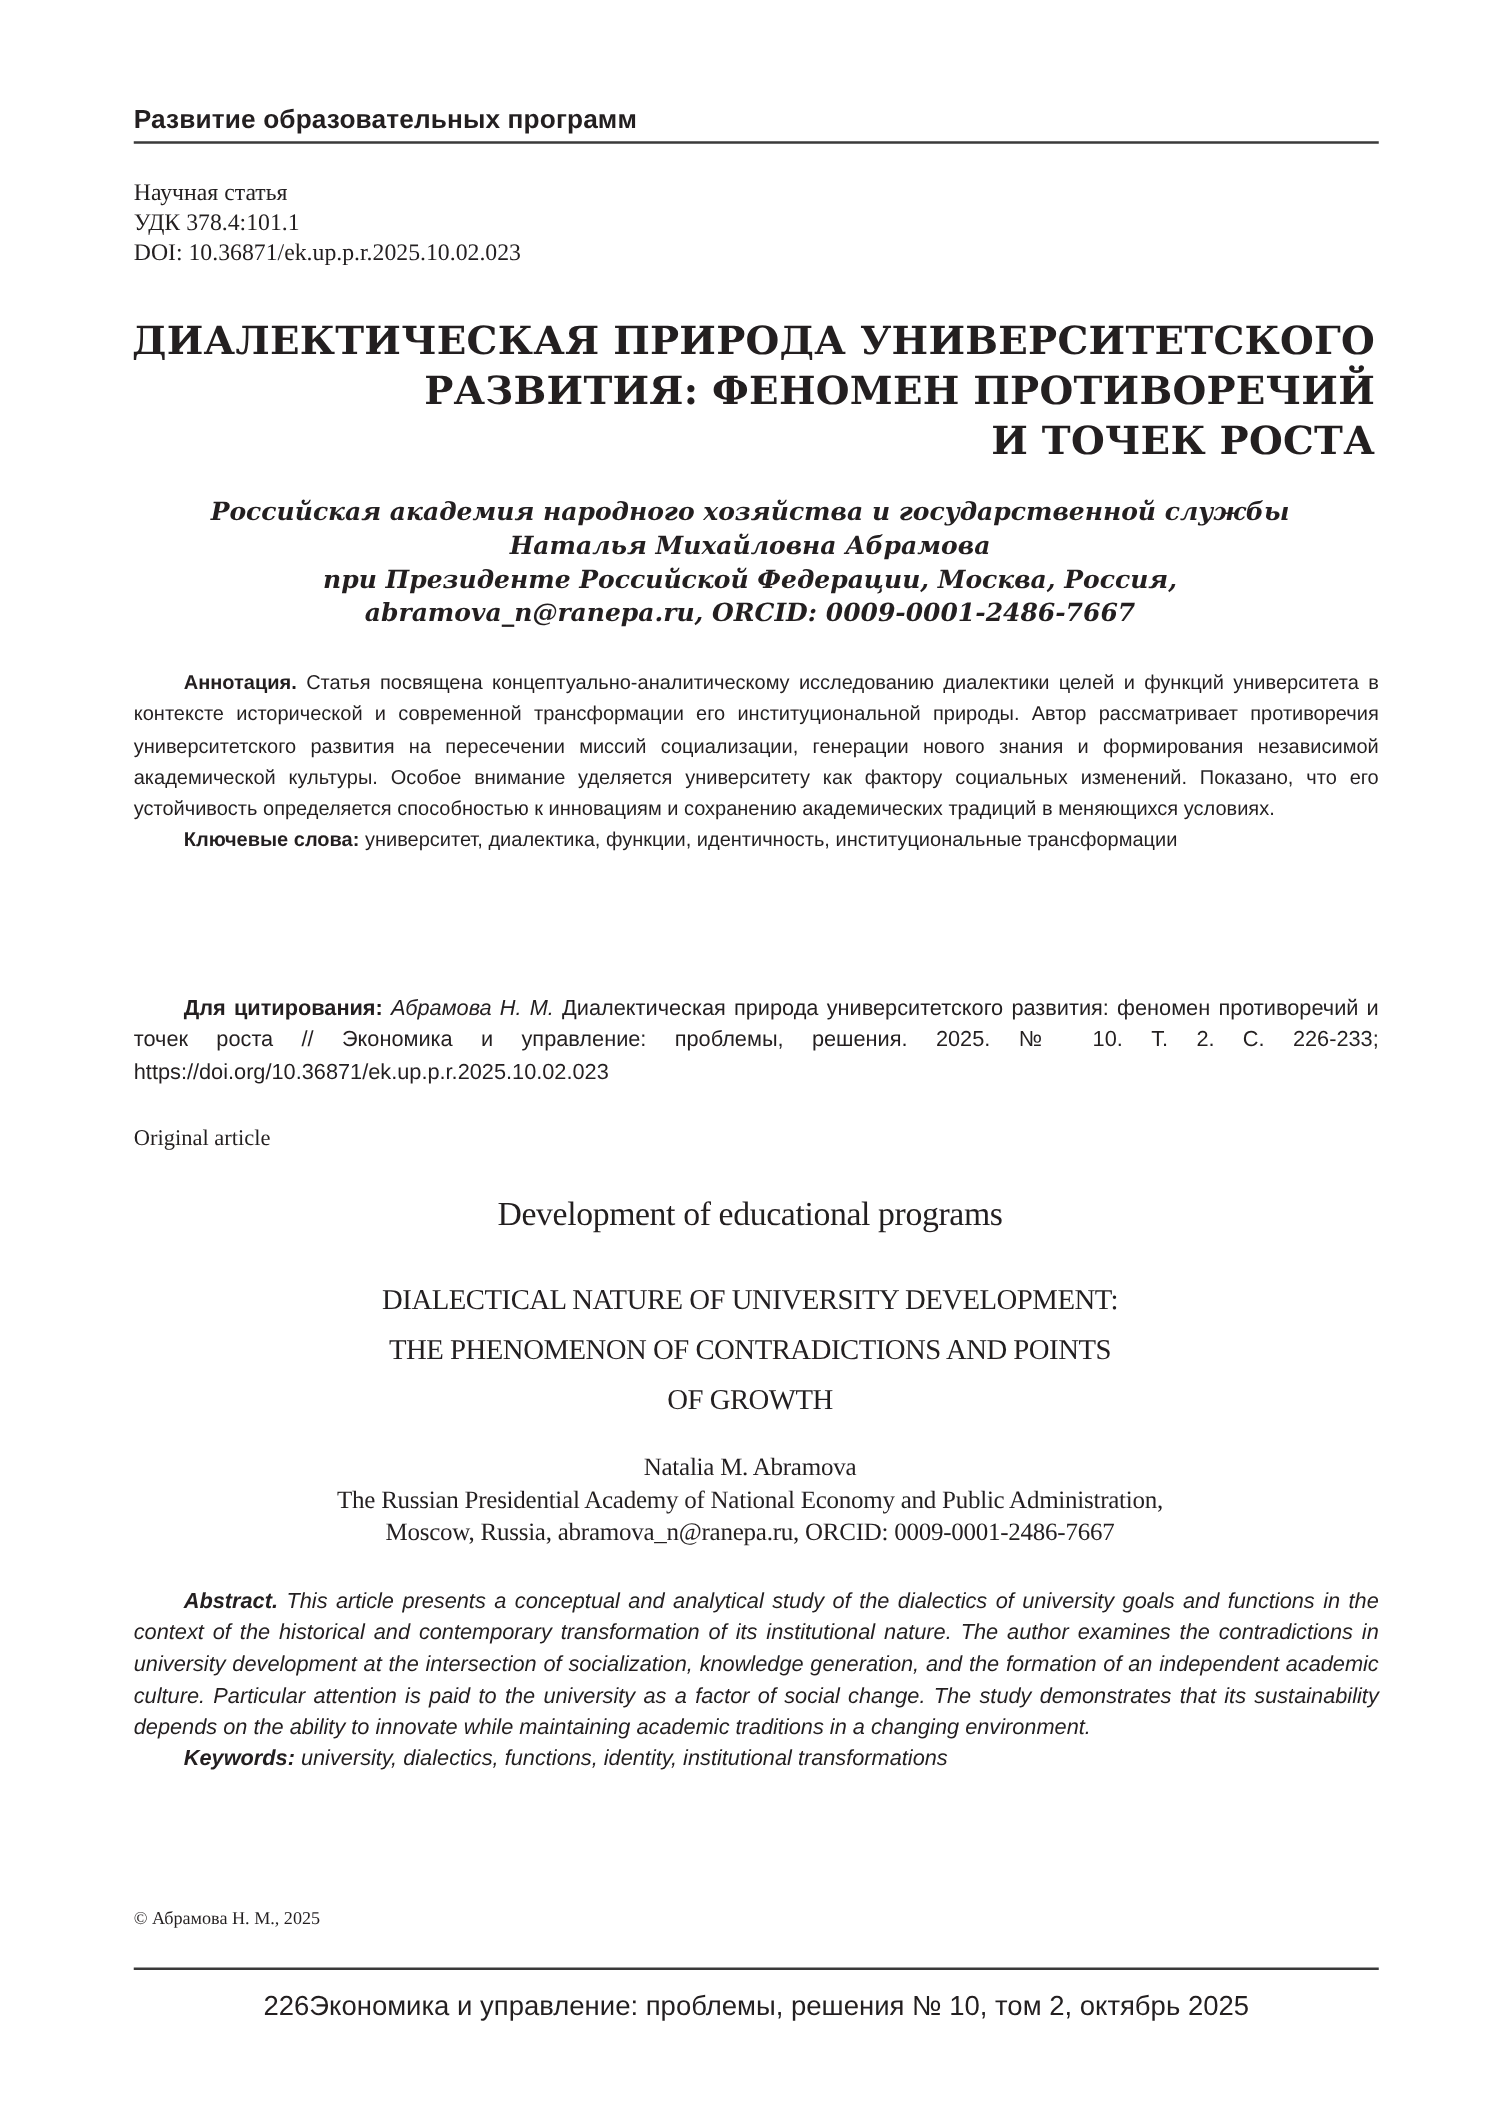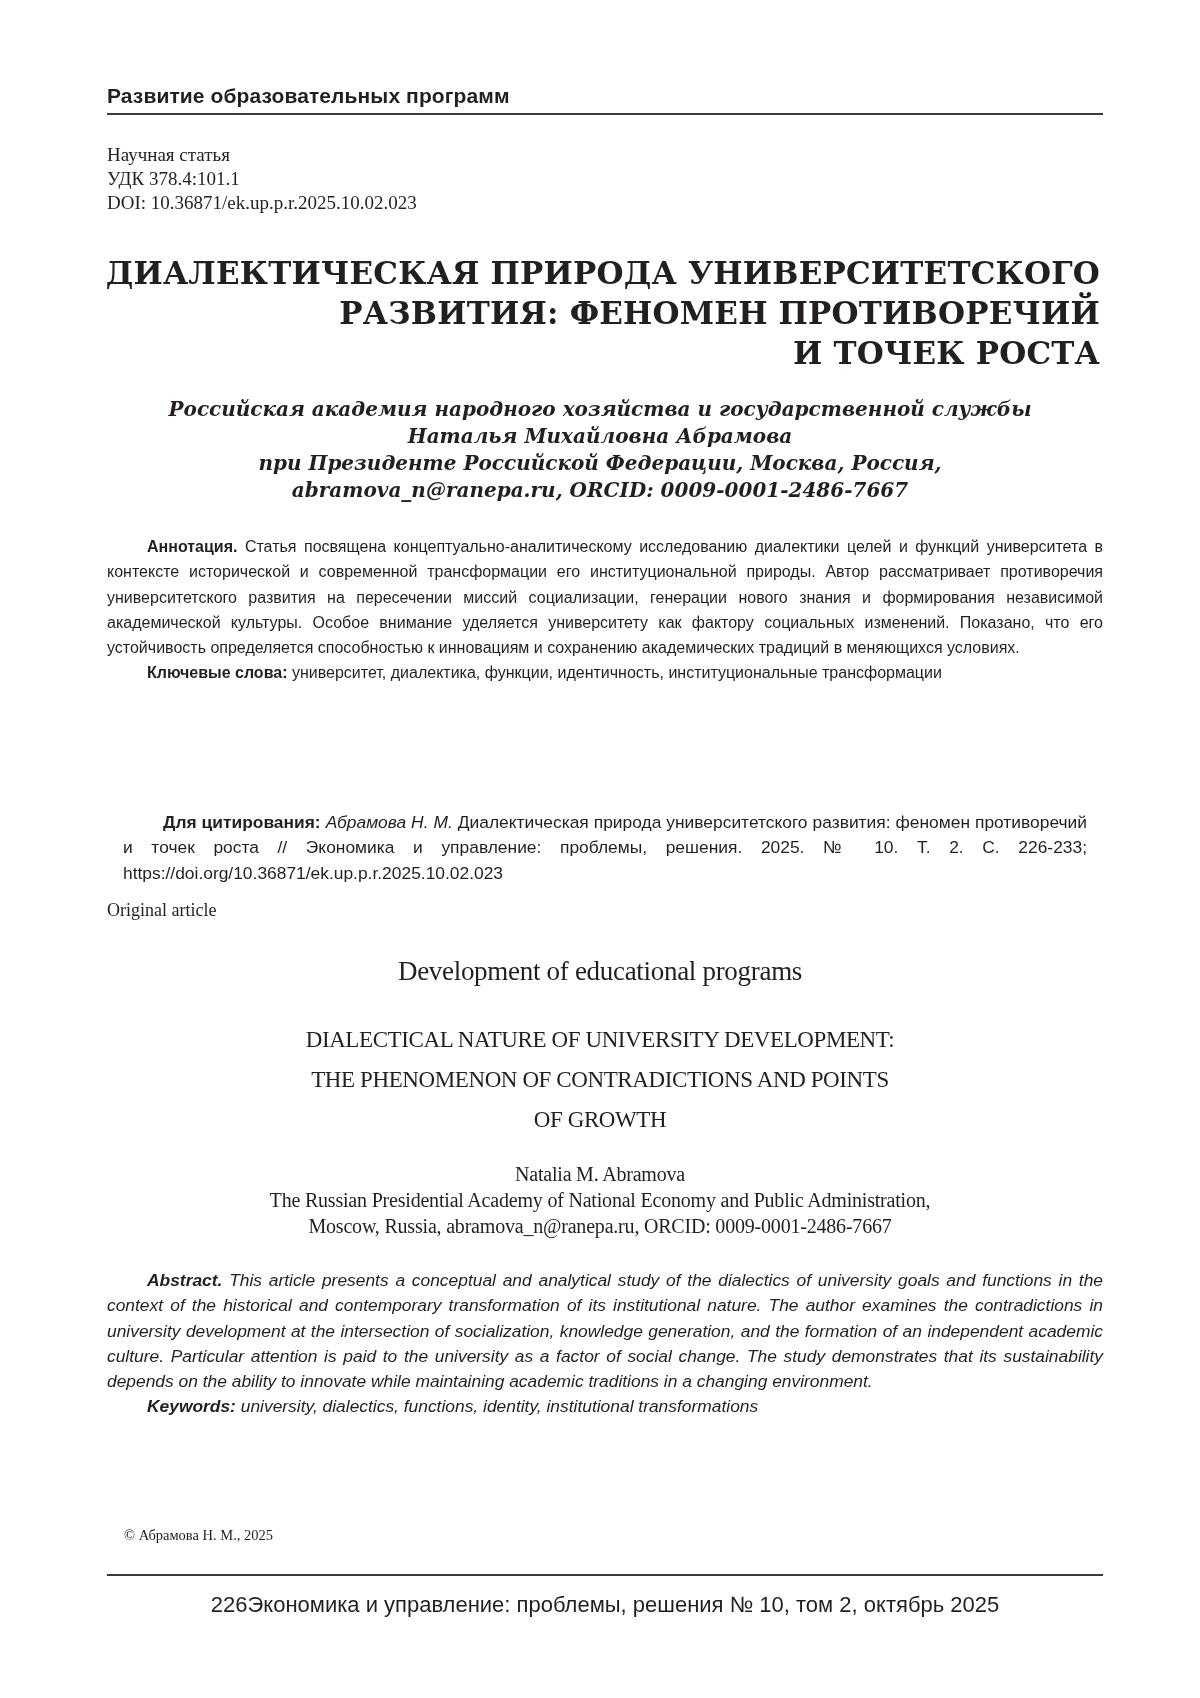--- a/index.html
+++ b/index.html
@@ -20,33 +20,33 @@
   .title-ru { left: 100px; width: 1000px; top: 253px; text-align: right; font-size: 31px; line-height: 40px; font-weight: bold; letter-spacing: 0.2px; }
 
   .author-ru { left: 100px; width: 1000px; top: 396px; text-align: center; font-size: 20px; line-height: 27px; font-weight: bold; font-style: italic; }
 
   .abstract-ru { left: 107px; width: 996px; top: 534px; font-size: 16px; line-height: 25.3px; text-align: justify; }
   .abstract-ru p { margin: 0; text-indent: 40px; }
   .lbl { font-weight: bold; }
   .it { font-style: italic; }
 
   .cite-ru { left: 107px; width: 996px; top: 794px; font-size: 17.4px; line-height: 25.3px; text-align: justify; }
-  .cite-ru p { margin: 16px; text-indent: 40px; }
+  .cite-ru p { margin: 0; text-indent: 40px; }
 
   .orig { left: 107px; top: 900px; font-size: 18px; }
 
   .section-en { left: 100px; width: 1000px; top: 956px; text-align: center; font-size: 27px; letter-spacing: -0.3px; }
   .title-en { left: 100px; width: 1000px; top: 1020px; text-align: center; font-size: 23px; line-height: 40px; letter-spacing: -0.4px; }
 
   .author-en { left: 100px; width: 1000px; top: 1161px; text-align: center; font-size: 20px; line-height: 26px; letter-spacing: -0.2px; }
 
   .abstract-en { left: 107px; width: 996px; top: 1268px; font-size: 17.4px; line-height: 25.3px; text-align: justify; font-style: italic; }
   .abstract-en p { margin: 0; text-indent: 40px; }
 
-  .copyright { left: 124px; top: 1527px; font-size: 14.5px; }
+  .copyright { left: 107px; top: 1527px; font-size: 14.5px; }
 
   .footer { left: 107px; width: 996px; top: 1592px; font-size: 22px; display: flex; justify-content: center; }
 </style>
 </head>
 <body>
 
 <div class="page">
 
   <div class="abs running-head sans">Развитие образовательных программ</div>
   <div class="abs rule" style="top:113px;"></div>

